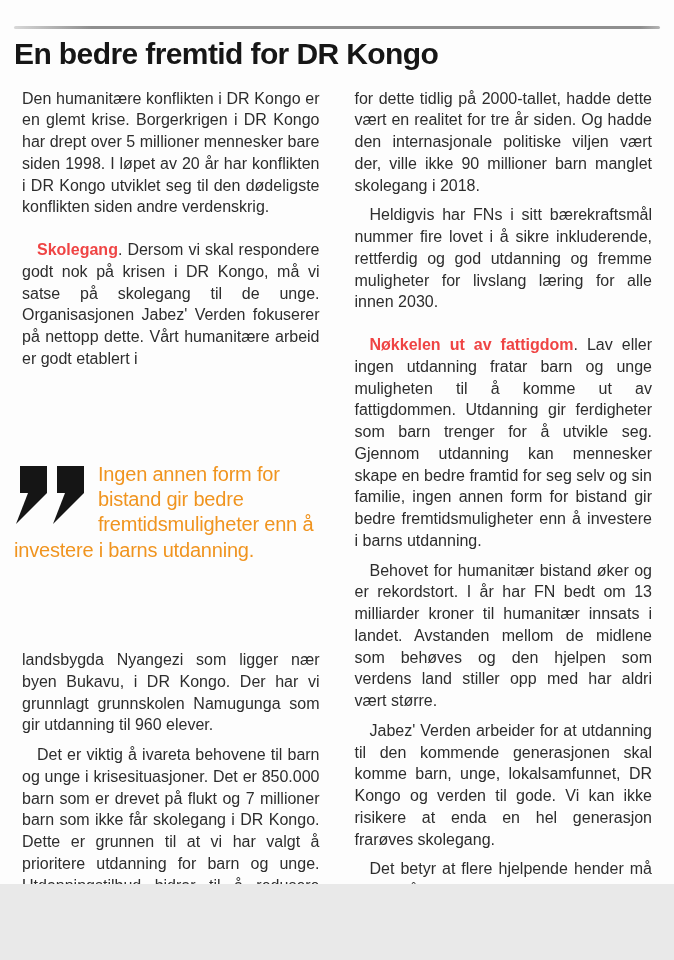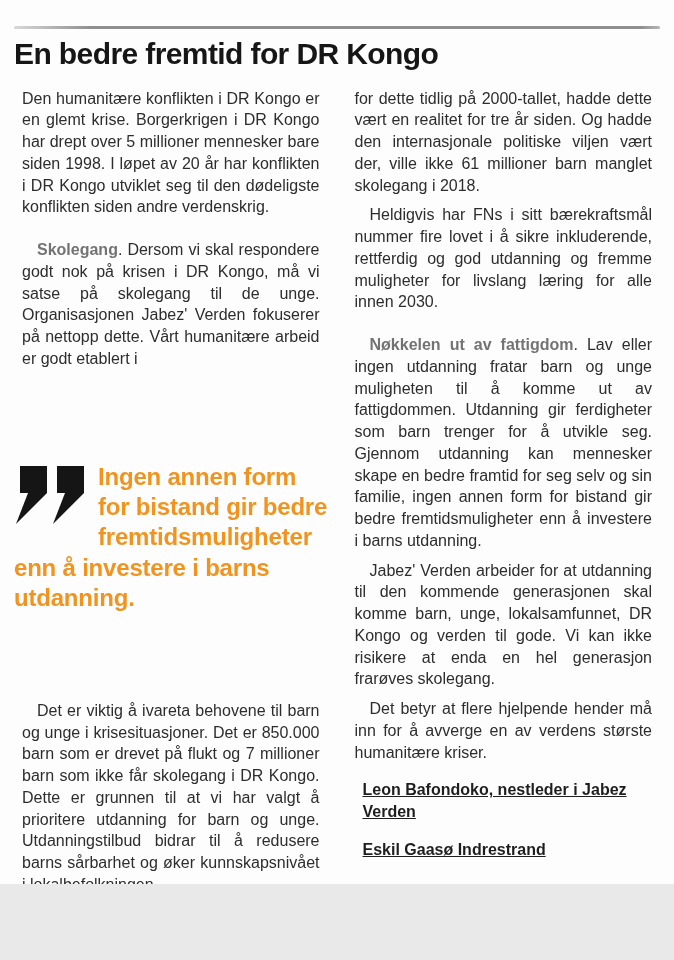--- a/index.html
+++ b/index.html
@@ -39,36 +39,36 @@
   .col {
     flex: 1 1 0;
     font-size: 16px;
     line-height: 1.36;
     color: #2d2d2d;
     text-align: justify;
   }
   .col p { margin: 8px; }
   .col p.indent { text-indent: 15px; }
   .col p.section-gap { margin-top: 21px; }
-  .lead { font-weight: bold; color: #737373; }
+  .lead { font-weight: bold; color: #ef4444; }
 
   .pull-quote {
     margin: 92px 0 86px 0;
     text-align: left;
   }
   .quote-icon {
     float: left;
     width: 74px;
     height: 60px;
     margin: 4px 10px 6px 0;
   }
   .quote-text {
-    font-size: 24px;
+    font-size: 20px;
     line-height: 1.27;
-    font-weight: bold;
+    font-weight: normal;
     letter-spacing: -0.2px;
   }
 
   .bylines {
     text-align: left;
     font-weight: bold;
     color: #1e1e1e;
   }
   .bylines p { margin: 16px; text-decoration: underline; }
 </style>
@@ -93,30 +93,32 @@
           <g fill="#151515">
             <rect x="6" y="0" width="27" height="27"></rect>
             <polygon points="33,27 14,27 2,58"></polygon>
             <rect x="43" y="0" width="27" height="27"></rect>
             <polygon points="70,27 51,27 39,58"></polygon>
           </g>
         </svg>
         <div class="quote-text" style="color:#F0941F">Ingen annen form for bistand gir bedre fremtidsmuligheter enn å investere i barns utdanning.</div>
       </div>
 
+      <p>landsbygda Nyangezi som ligger nær byen Bukavu, i DR Kongo. Der har vi grunnlagt grunnskolen Namugunga som gir utdanning til 960 elever.</p>
       <p class="indent">Det er viktig å ivareta behovene til barn og unge i krisesituasjoner. Det er 850.000 barn som er drevet på flukt og 7 millioner barn som ikke får skolegang i DR Kongo. Dette er grunnen til at vi har valgt å prioritere utdanning for barn og unge. Utdanningstilbud bidrar til å redusere barns sårbarhet og øker kunnskapsnivået i lokalbefolkningen.</p>
       <p class="indent">Alle barn og unge har krav på gratis utdanning. Hadde alle verdens ledere gått inn</p>
     </div>
 
     <div class="col">
-      <p>for dette tidlig på 2000-tallet, hadde dette vært en realitet for tre år siden. Og hadde den internasjonale politiske viljen vært der, ville ikke 61 millioner barn manglet skolegang i 2018.</p>
+      <p>for dette tidlig på 2000-tallet, hadde dette vært en realitet for tre år siden. Og hadde den internasjonale politiske viljen vært der, ville ikke 90 millioner barn manglet skolegang i 2018.</p>
       <p class="indent">Heldigvis har FNs i sitt bærekraftsmål nummer fire lovet i å sikre inkluderende, rettferdig og god utdanning og fremme muligheter for livslang læring for alle innen 2030.</p>
 
       <p class="indent section-gap"><span class="lead">Nøkkelen ut av fattigdom</span><span>. Lav eller ingen utdanning fratar barn og unge muligheten til å komme ut av fattigdommen. Utdanning gir ferdigheter som barn trenger for å utvikle seg. Gjennom utdanning kan mennesker skape en bedre framtid for seg selv og sin familie, ingen annen form for bistand gir bedre fremtidsmuligheter enn å investere i barns utdanning.</span></p>
 
+      <p class="indent">Behovet for humanitær bistand øker og er rekordstort. I år har FN bedt om 13 milliarder kroner til humanitær innsats i landet. Avstanden mellom de midlene som behøves og den hjelpen som verdens land stiller opp med har aldri vært større.</p>
       <p class="indent">Jabez' Verden arbeider for at utdanning til den kommende generasjonen skal komme barn, unge, lokalsamfunnet, DR Kongo og verden til gode. Vi kan ikke risikere at enda en hel generasjon frarøves skolegang.</p>
       <p class="indent">Det betyr at flere hjelpende hender må inn for å avverge en av verdens største humanitære kriser.</p>
 
       <div class="bylines">
         <p>Leon Bafondoko, nestleder i Jabez Verden</p>
         <p>Eskil Gaasø Indrestrand</p>
 
       </div>
     </div>
 

